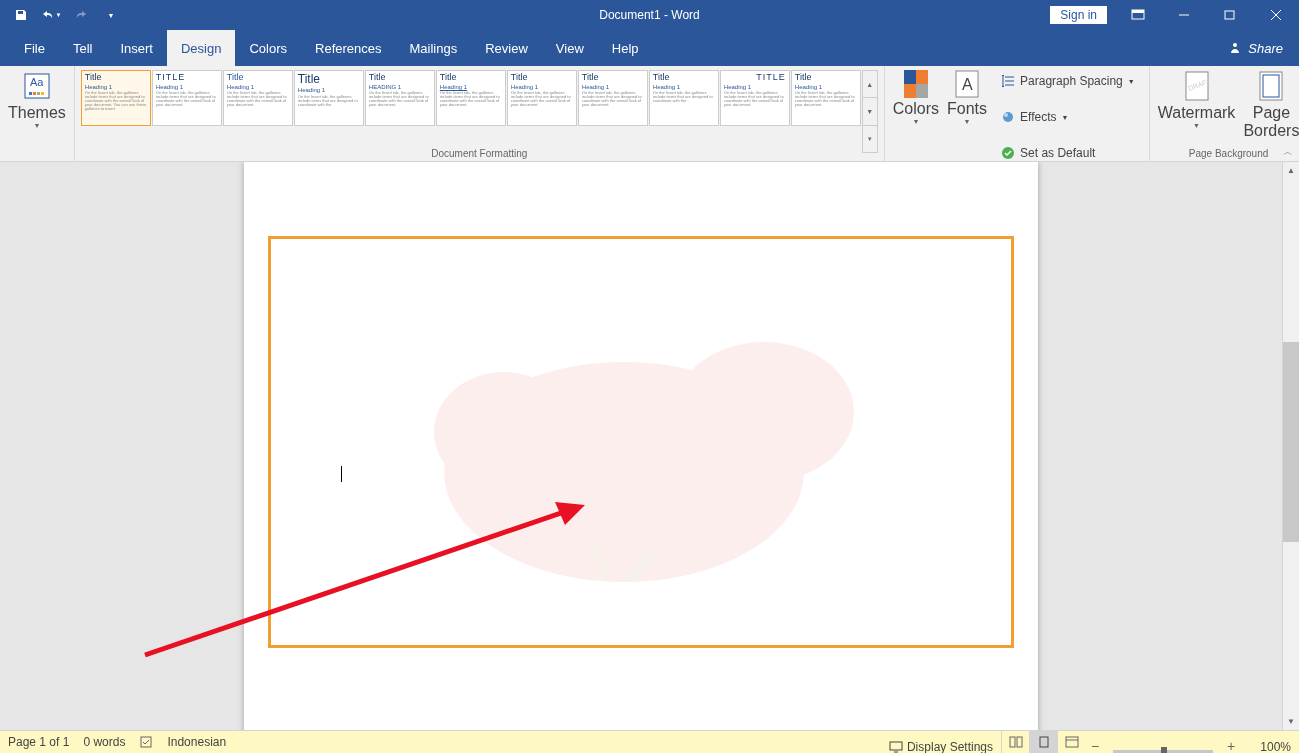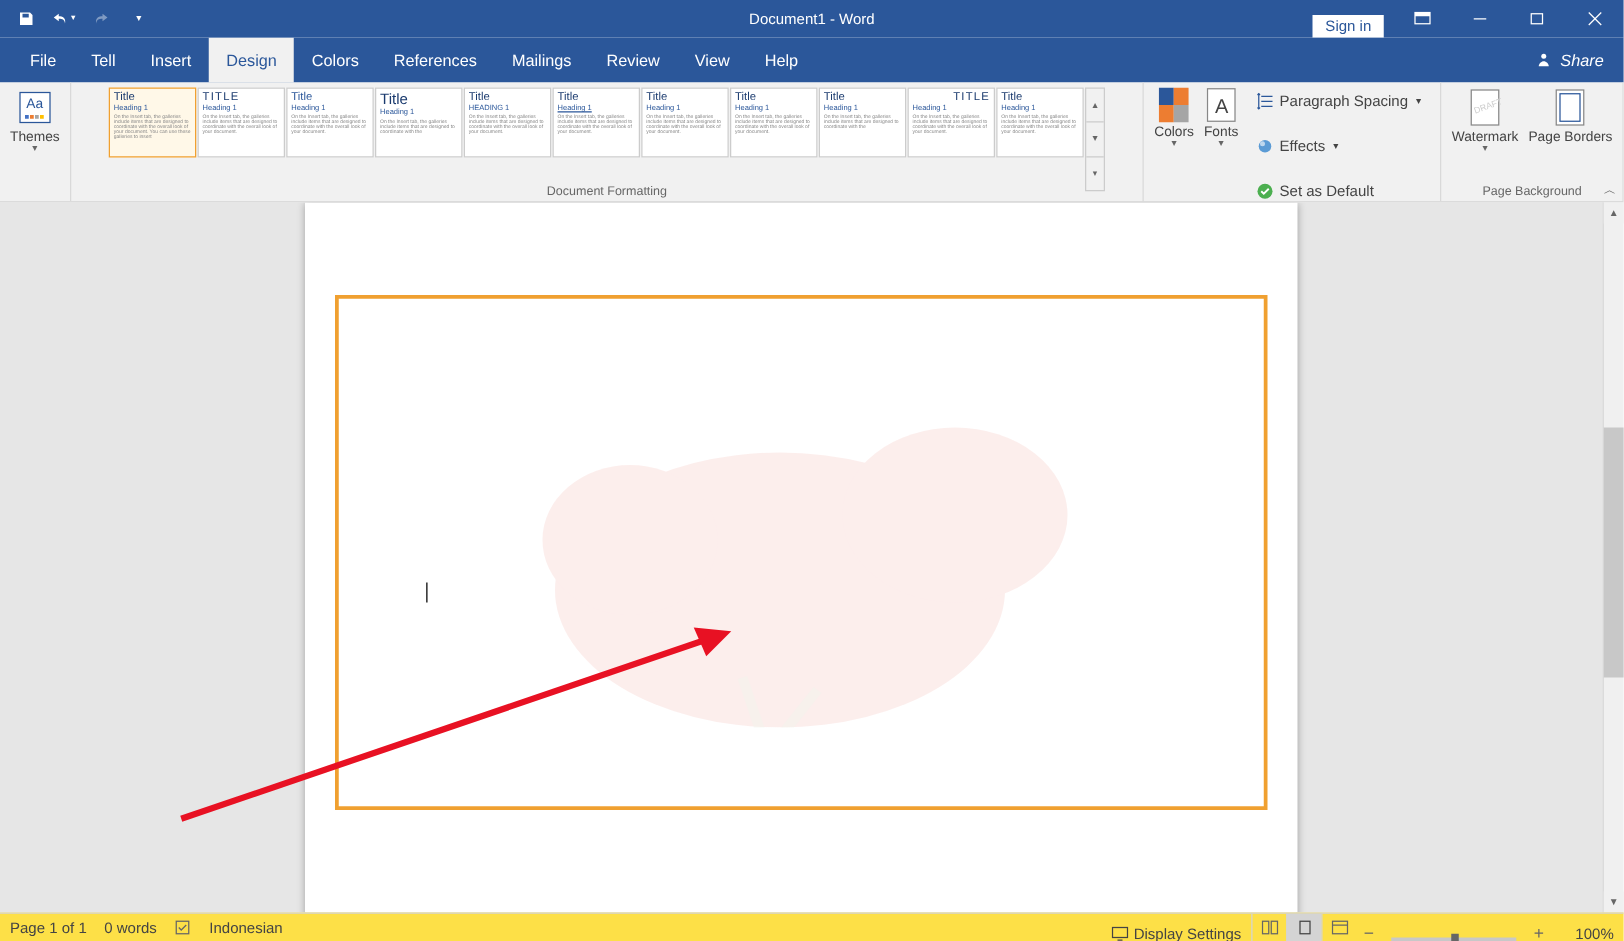--- a/index.html
+++ b/index.html
@@ -4,39 +4,39 @@
 <style>
 * { margin: 0; padding: 0; box-sizing: border-box; font-family: "Segoe UI", sans-serif; }
 body { width: 1299px; height: 753px; background: #fff; overflow: hidden; position: relative; }
 
 .titlebar { height: 30px; background: #2b579a; display: flex; align-items: center; color: #fff; position: relative; }
 .qat { display: flex; align-items: center; gap: 4px; padding-left: 8px; }
 .qat-btn { width: 26px; height: 26px; display: flex; align-items: center; justify-content: center; cursor: pointer; }
 .qat-icon { fill: #fff; }
 .qat-btn.disabled .qat-icon { fill: rgba(255,255,255,0.4); }
 .title { position: absolute; left: 50%; transform: translateX(-50%); font-size: 12px; color: #fff; }
-.winctrls { margin-left: auto; display: flex; align-items: flex-end; gap: 0; }
+.winctrls { margin-left: auto; display: flex; align-items: center; gap: 0; }
 .signin { background: #fff; color: #2b579a; font-size: 12px; padding: 2px 10px; margin-right: 8px; cursor: pointer; }
 .winbtn { width: 46px; height: 30px; display: flex; align-items: center; justify-content: center; cursor: pointer; }
 
 .tabstrip { height: 36px; background: #2b579a; display: flex; align-items: stretch; color: #fff; padding-left: 10px; }
 .tab { padding: 0 14px; display: flex; align-items: center; font-size: 13px; cursor: pointer; }
 .tab.active { background: #f1f1f1; color: #2b579a; }
 .tab.file { background: transparent; }
 .tellme { display: flex; align-items: center; margin-left: 18px; gap: 8px; }
 .tellme-icon { opacity: 0.7; }
 .tellme input { background: transparent; border: none; color: rgba(255,255,255,0.7); font-size: 13px; width: 240px; outline: none; }
 .tellme input::placeholder { color: rgba(255,255,255,0.7); }
 .share { margin-left: auto; padding: 0 16px; display: flex; align-items: center; gap: 6px; font-size: 13px; cursor: pointer; font-style: italic; }
 
 .ribbon { height: 96px; background: #f1f1f1; border-bottom: 1px solid #d4d4d4; display: flex; position: relative; }
 .group { border-right: 1px solid #d9d9d9; display: flex; flex-direction: column; align-items: center; padding: 2px 4px 0; position: relative; }
 .group-label { position: absolute; bottom: 2px; font-size: 10px; color: #666; white-space: nowrap; left: 50%; transform: translateX(-50%); }
 .vbtn { display: flex; flex-direction: column; align-items: center; justify-content: flex-start; padding: 2px 4px; cursor: pointer; height: 76px; }
-.vbtn-label { font-size: 11px; color: #444; margin-top: 2px; text-align: center; line-height: 1.1; }
+.vbtn-label { font-size: 16px; color: #444; margin-top: 2px; text-align: center; line-height: 1.1; }
 .vbtn-arrow { font-size: 7px; color: #666; }
 
 .styles-gallery { display: flex; gap: 1px; padding: 2px 2px 8px; height: 100%; position: relative; }
 .style-thumb { width: 70px; height: 56px; background: #fff; border: 1px solid #ccc; cursor: pointer; padding: 2px 3px; overflow: hidden; font-size: 6px; line-height: 1.1; color: #666; }
 .style-thumb.selected { border: 1px solid #f0a030; background: #fff8e8; }
 .style-thumb .st-title { font-size: 9px; color: #1a3a6e; margin-bottom: 1px; }
 .style-thumb .st-head { font-size: 6px; color: #2b579a; margin-bottom: 1px; }
 .style-thumb .st-body { font-size: 4px; color: #888; line-height: 1; }
 .gallery-spinner { width: 16px; display: flex; flex-direction: column; border: 1px solid #ccc; }
 .gallery-spinner div { flex: 1; display: flex; align-items: center; justify-content: center; cursor: pointer; font-size: 7px; color: #666; }
@@ -55,21 +55,21 @@
 .page-border { position: absolute; left: 24px; top: 74px; right: 24px; height: 412px; border: 3px solid #f0a030; }
 .watermark-img { position: absolute; left: 100px; top: 160px; width: 600px; height: 260px; opacity: 0.12; }
 .wm-blob { fill: #e8776a; }
 .cursor-line { position: absolute; left: 97px; top: 304px; width: 1px; height: 16px; background: #000; }
 .red-arrow { position: absolute; left: 140px; top: 490px; pointer-events: none; }
 
 .vscroll { position: absolute; top: 162px; right: 0; width: 17px; bottom: 23px; background: #f0f0f0; border-left: 1px solid #d4d4d4; }
 .vscroll-btn { height: 17px; background: #f0f0f0; display: flex; align-items: center; justify-content: center; font-size: 8px; color: #666; cursor: pointer; }
 .vscroll-thumb { position: absolute; top: 180px; width: 100%; height: 200px; background: #c8c8c8; cursor: pointer; }
 
-.statusbar { position: absolute; bottom: 0; left: 0; right: 0; height: 23px; background: #fde047; border-top: 1px solid #d4d4d4; display: flex; align-items: center; font-size: 12px; color: #444; padding: 0 8px; gap: 14px; }
+.statusbar { position: absolute; bottom: 0; left: 0; right: 0; height: 23px; background: #fef9c3; border-top: 1px solid #d4d4d4; display: flex; align-items: center; font-size: 12px; color: #444; padding: 0 8px; gap: 14px; }
 .status-item { cursor: pointer; display: flex; align-items: center; gap: 4px; }
 .status-right { margin-left: auto; display: flex; align-items: flex-end; gap: 0; }
 .view-btn { width: 28px; height: 23px; display: flex; align-items: center; justify-content: center; cursor: pointer; border-left: 1px solid #d4d4d4; }
 .view-btn.active { background: #d4d4d4; }
 .zoom-slider { width: 100px; height: 4px; background: #c8c8c8; margin: 0 8px; position: relative; cursor: pointer; }
 .zoom-slider-thumb { position: absolute; left: 48px; top: -3px; width: 6px; height: 10px; background: #666; }
 .zoom-btn { width: 20px; text-align: center; cursor: pointer; font-size: 14px; color: #666; }
 </style>
 </head>
 <body>

